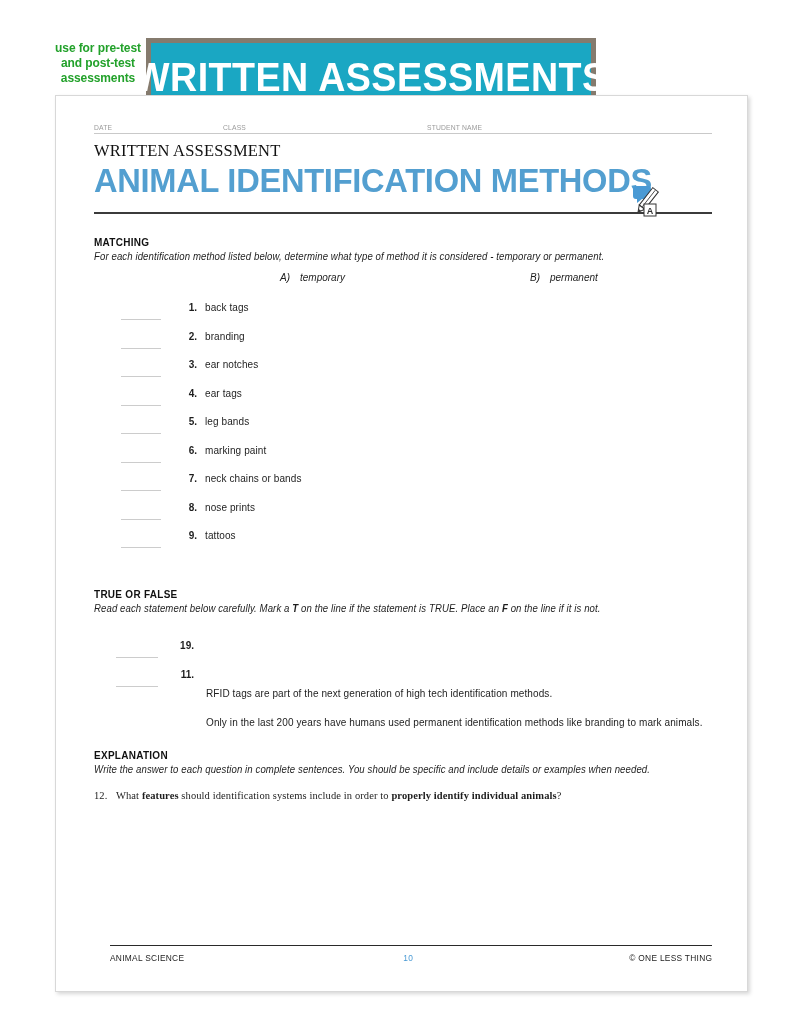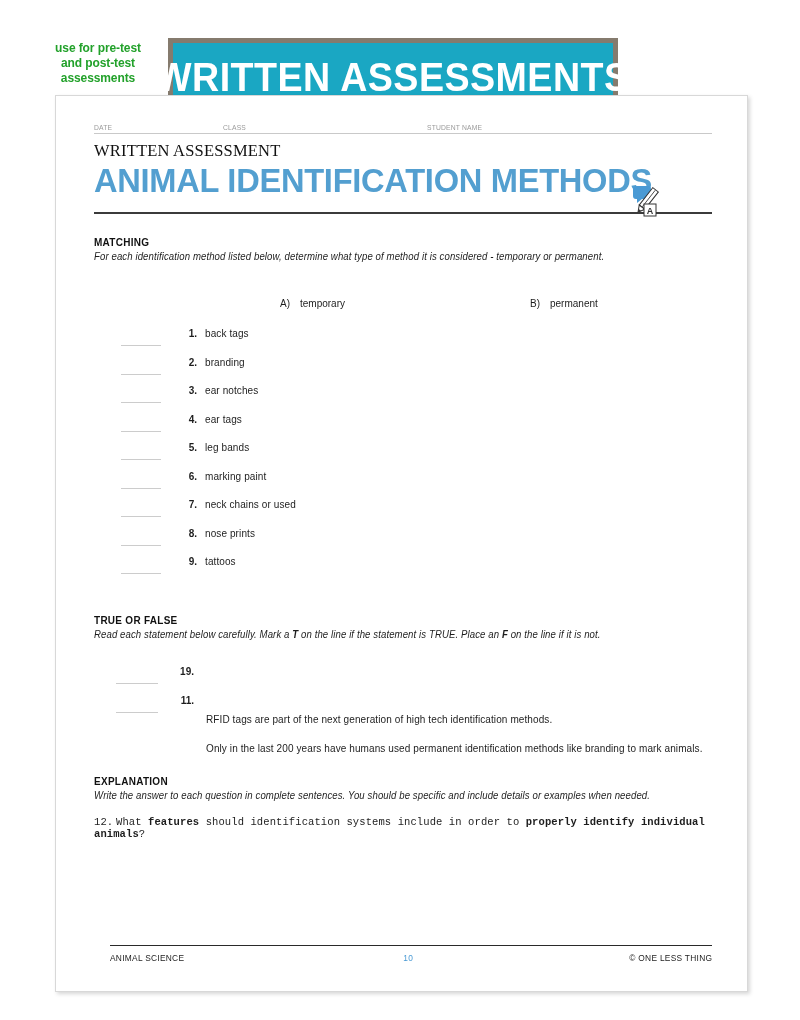--- a/index.html
+++ b/index.html
@@ -35,21 +35,21 @@
   .leader-line {
     position: absolute;
     background: #111;
     transform-origin: 0 0;
     height: 1px;
   }
 
   
   #banner {
     position: absolute;
-    left: 168px;
+    left: 146px;
     top: 38px;
     width: 450px;
     height: 78px;
     background: #1aa7c3;
     border: 5px solid #857b6e;
     box-sizing: border-box;
     display: flex;
     align-items: center;
     justify-content: center;
   }
@@ -157,24 +157,25 @@
     letter-spacing: 0.1px;
     transform: scaleX(0.96);
     transform-origin: left center;
   }
   .sec-sub b { font-weight: bold; font-style: italic; }
 
   
   #options-row {
     position: relative;
     height: 16px;
-    margin-top: 36px;
+    margin-top: 10px;
     font-family: "Liberation Sans Narrow", "Liberation Sans", sans-serif;
     font-size: 10px;
     color: #1d1d1d;
+    font-style: italic;
   }
   .opt { position: absolute; white-space: nowrap; }
   .opt .opt-key { display: inline-block; width: 20px; }
   #opt-a { left: 186px; }
   #opt-b { left: 436px; }
 
   
   .qlist { position: relative; margin-top: 13px; }
   .qitem {
     position: relative;
@@ -210,21 +211,21 @@
   
   #tf-list { margin-top: 25px; }
   #tf-list .qitem { height: 29px; }
   #tf-list .qline { left: 22px; width: 42px; top: 18px; }
   #tf-list .qnum { left: 78px; width: 22px; }
   #tf-list .qtext { left: 112px; margin-top: 48px; }
 
   
   #expl-q {
     margin-top: 15px;
-    font-family: Liberation Mono, monospace;
+    font-family: Liberation Serif, serif;
     font-size: 10.5px;
     color: #1d1d1d;
     padding-left: 0px;
     letter-spacing: 0.1px;
   }
   #expl-q b { font-weight: bold; }
   #expl-q .enum { display: inline-block; width: 22px; }
 
   
   #footer {
@@ -335,21 +336,21 @@
           <span class="qtext">leg bands</span>
         </div>
         <div class="qitem">
           <span class="qline"></span>
           <span class="qnum">6.</span>
           <span class="qtext">marking paint</span>
         </div>
         <div class="qitem">
           <span class="qline"></span>
           <span class="qnum">7.</span>
-          <span class="qtext">neck chains or used</span>
+          <span class="qtext">neck chains or bands</span>
         </div>
         <div class="qitem">
           <span class="qline"></span>
           <span class="qnum">8.</span>
           <span class="qtext">nose prints</span>
         </div>
         <div class="qitem">
           <span class="qline"></span>
           <span class="qnum">9.</span>
           <span class="qtext">tattoos</span>

